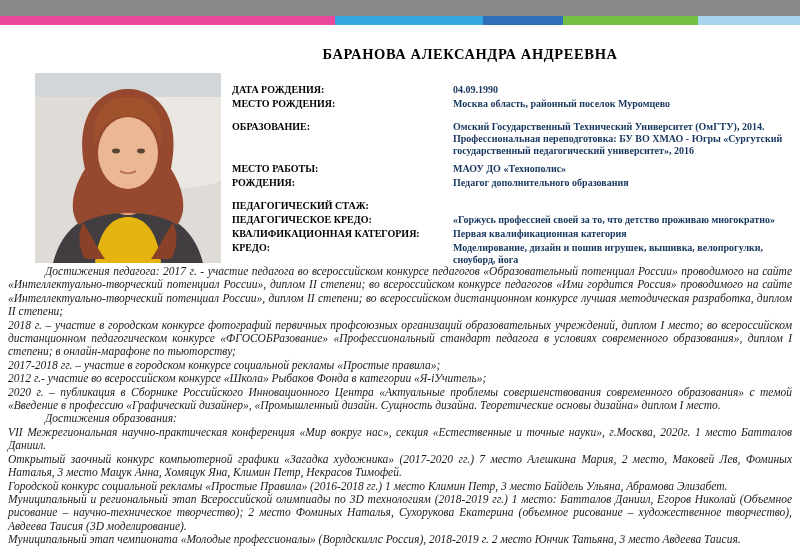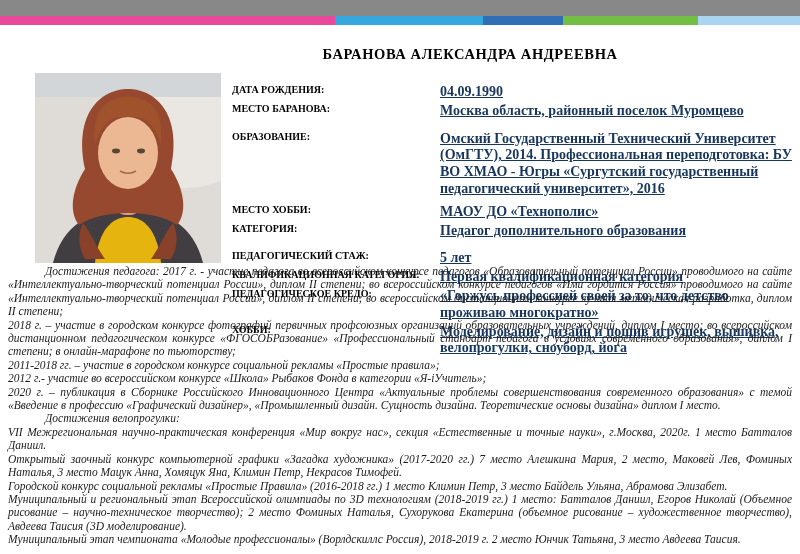--- a/index.html
+++ b/index.html
@@ -44,37 +44,36 @@
   .photo svg { display: block; width: 100%; height: 100%; }
   .info {
     position: absolute;
     left: 232px;
     top: 68px;
     right: 8px;
   }
   .info-row {
     display: grid;
     grid-template-columns: 205px 1fr;
-    column-gap: 3px;
+    column-gap: 16px;
     margin-bottom: 2px;
   }
   .info-row.gap-lg { margin-top: 11px; }
   .info-row.gap-sm { margin-top: 6px; }
   .info-label {
     font-size: 10px;
     font-weight: bold;
     color: #000;
     line-height: 1.2;
   }
   .info-value {
-    font-size: 14px;
+    font-size: 10px;
     font-weight: bold;
     color: var(--value-color, #17365d);
     line-height: 1.2;
-    text-decoration: underline;
   }
   .achievements {
     position: absolute;
     left: 8px;
     right: 8px;
     top: 249px;
     color: var(--body-color, #1b1b1b);
   }
   .achievements p {
     margin: 0;
@@ -118,60 +117,59 @@
       <path d="M85 98 C89 101 97 101 101 98" stroke="#b06a4d" stroke-width="1.6" fill="none"></path>
     </svg>
   </div>
 
   <div class="info">
     <div class="info-row">
       <div class="info-label">ДАТА РОЖДЕНИЯ:</div>
       <div class="info-value">04.09.1990</div>
     </div>
     <div class="info-row">
-      <div class="info-label">МЕСТО БАРАНОВА:</div>
+      <div class="info-label">МЕСТО РОЖДЕНИЯ:</div>
       <div class="info-value">Москва область, районный поселок Муромцево</div>
     </div>
     <div class="info-row gap-lg">
       <div class="info-label">ОБРАЗОВАНИЕ:</div>
       <div class="info-value">Омский Государственный Технический Университет (ОмГТУ), 2014. Профессиональная переподготовка: БУ ВО ХМАО - Югры «Сургутский государственный педагогический университет», 2016</div>
     </div>
     <div class="info-row gap-sm">
-      <div class="info-label">МЕСТО ХОББИ:</div>
+      <div class="info-label">МЕСТО РАБОТЫ:</div>
       <div class="info-value">МАОУ ДО «Технополис»</div>
     </div>
     <div class="info-row">
-      <div class="info-label">КАТЕГОРИЯ:</div>
+      <div class="info-label">РОЖДЕНИЯ:</div>
       <div class="info-value">Педагог дополнительного образования</div>
     </div>
     <div class="info-row gap-lg">
       <div class="info-label">ПЕДАГОГИЧЕСКИЙ СТАЖ:</div>
-      <div class="info-value">5 лет</div>
+    </div>
+    <div class="info-row">
+      <div class="info-label">ПЕДАГОГИЧЕСКОЕ КРЕДО:</div>
+      <div class="info-value">«Горжусь профессией своей за то, что детство проживаю многократно»</div>
     </div>
     <div class="info-row">
       <div class="info-label">КВАЛИФИКАЦИОННАЯ КАТЕГОРИЯ:</div>
       <div class="info-value">Первая квалификационная категория</div>
     </div>
     <div class="info-row">
-      <div class="info-label">ПЕДАГОГИЧЕСКОЕ КРЕДО:</div>
-      <div class="info-value">«Горжусь профессией своей за то, что детство проживаю многократно»</div>
-    </div>
-    <div class="info-row">
-      <div class="info-label">ХОББИ:</div>
+      <div class="info-label">КРЕДО:</div>
       <div class="info-value">Моделирование, дизайн и пошив игрушек, вышивка, велопрогулки, сноуборд, йога</div>
     </div>
   </div>
 
   <div class="achievements">
     <p class="indent">Достижения педагога: 2017 г. - участие педагога во всероссийском конкурсе педагогов «Образовательный потенциал России» проводимого на сайте «Интеллектуально-творческий потенциал России», диплом II степени; во всероссийском конкурсе педагогов «Ими гордится Россия» проводимого на сайте «Интеллектуально-творческий потенциал России», диплом II степени; во всероссийском дистанционном конкурсе лучшая методическая разработка, диплом II степени;</p>
     <p>2018 г. – участие в городском конкурсе фотографий первичных профсоюзных организаций образовательных учреждений, диплом I место; во всероссийском дистанционном педагогическом конкурсе «ФГОСОБРазование» «Профессиональный стандарт педагога в условиях современного образования», диплом I степени; в онлайн-марафоне по тьюторству;</p>
-    <p>2011-2018 гг. – участие в городском конкурсе социальной рекламы «Простые правила»;</p>
+    <p>2017-2018 гг. – участие в городском конкурсе социальной рекламы «Простые правила»;</p>
     <p>2012 г.- участие во всероссийском конкурсе «Школа» Рыбаков Фонда в категории «Я-iУчитель»;</p>
     <p>2020 г. – публикация в Сборнике Российского Инновационного Центра «Актуальные проблемы совершенствования современного образования» с темой «Введение в профессию «Графический дизайнер», «Промышленный дизайн. Сущность дизайна. Теоретические основы дизайна» диплом I место.</p>
-    <p class="indent">Достижения велопрогулки:</p>
+    <p class="indent">Достижения образования:</p>
     <p>VII Межрегиональная научно-практическая конференция «Мир вокруг нас», секция «Естественные и точные науки», г.Москва, 2020г. 1 место Батталов Даниил.</p>
     <p>Открытый заочный конкурс компьютерной графики «Загадка художника» (2017-2020 гг.) 7 место Алешкина Мария, 2 место, Маковей Лев, Фоминых Наталья, 3 место Мацук Анна, Хомяцук Яна, Климин Петр, Некрасов Тимофей.</p>
     <p>Городской конкурс социальной рекламы «Простые Правила» (2016-2018 гг.) 1 место Климин Петр, 3 место Байдель Ульяна, Абрамова Элизабет.</p>
     <p>Муниципальный и региональный этап Всероссийской олимпиады по 3D технологиям (2018-2019 гг.) 1 место: Батталов Даниил, Егоров Николай (Объемное рисование – научно-техническое творчество); 2 место Фоминых Наталья, Сухорукова Екатерина (объемное рисование – художественное творчество), Авдеева Таисия (3D моделирование).</p>
     <p>Муниципальный этап чемпионата «Молодые профессионалы» (Ворлдскиллс Россия), 2018-2019 г. 2 место Юнчик Татьяна, 3 место Авдеева Таисия.</p>
   </div>
 
   <div class="stripes bottom">
       <div style="flex: 62 0 0px; background: rgb(201, 201, 201);"></div>
       <div style="flex: 125 0 0px; background: rgb(53, 168, 224);"></div>

